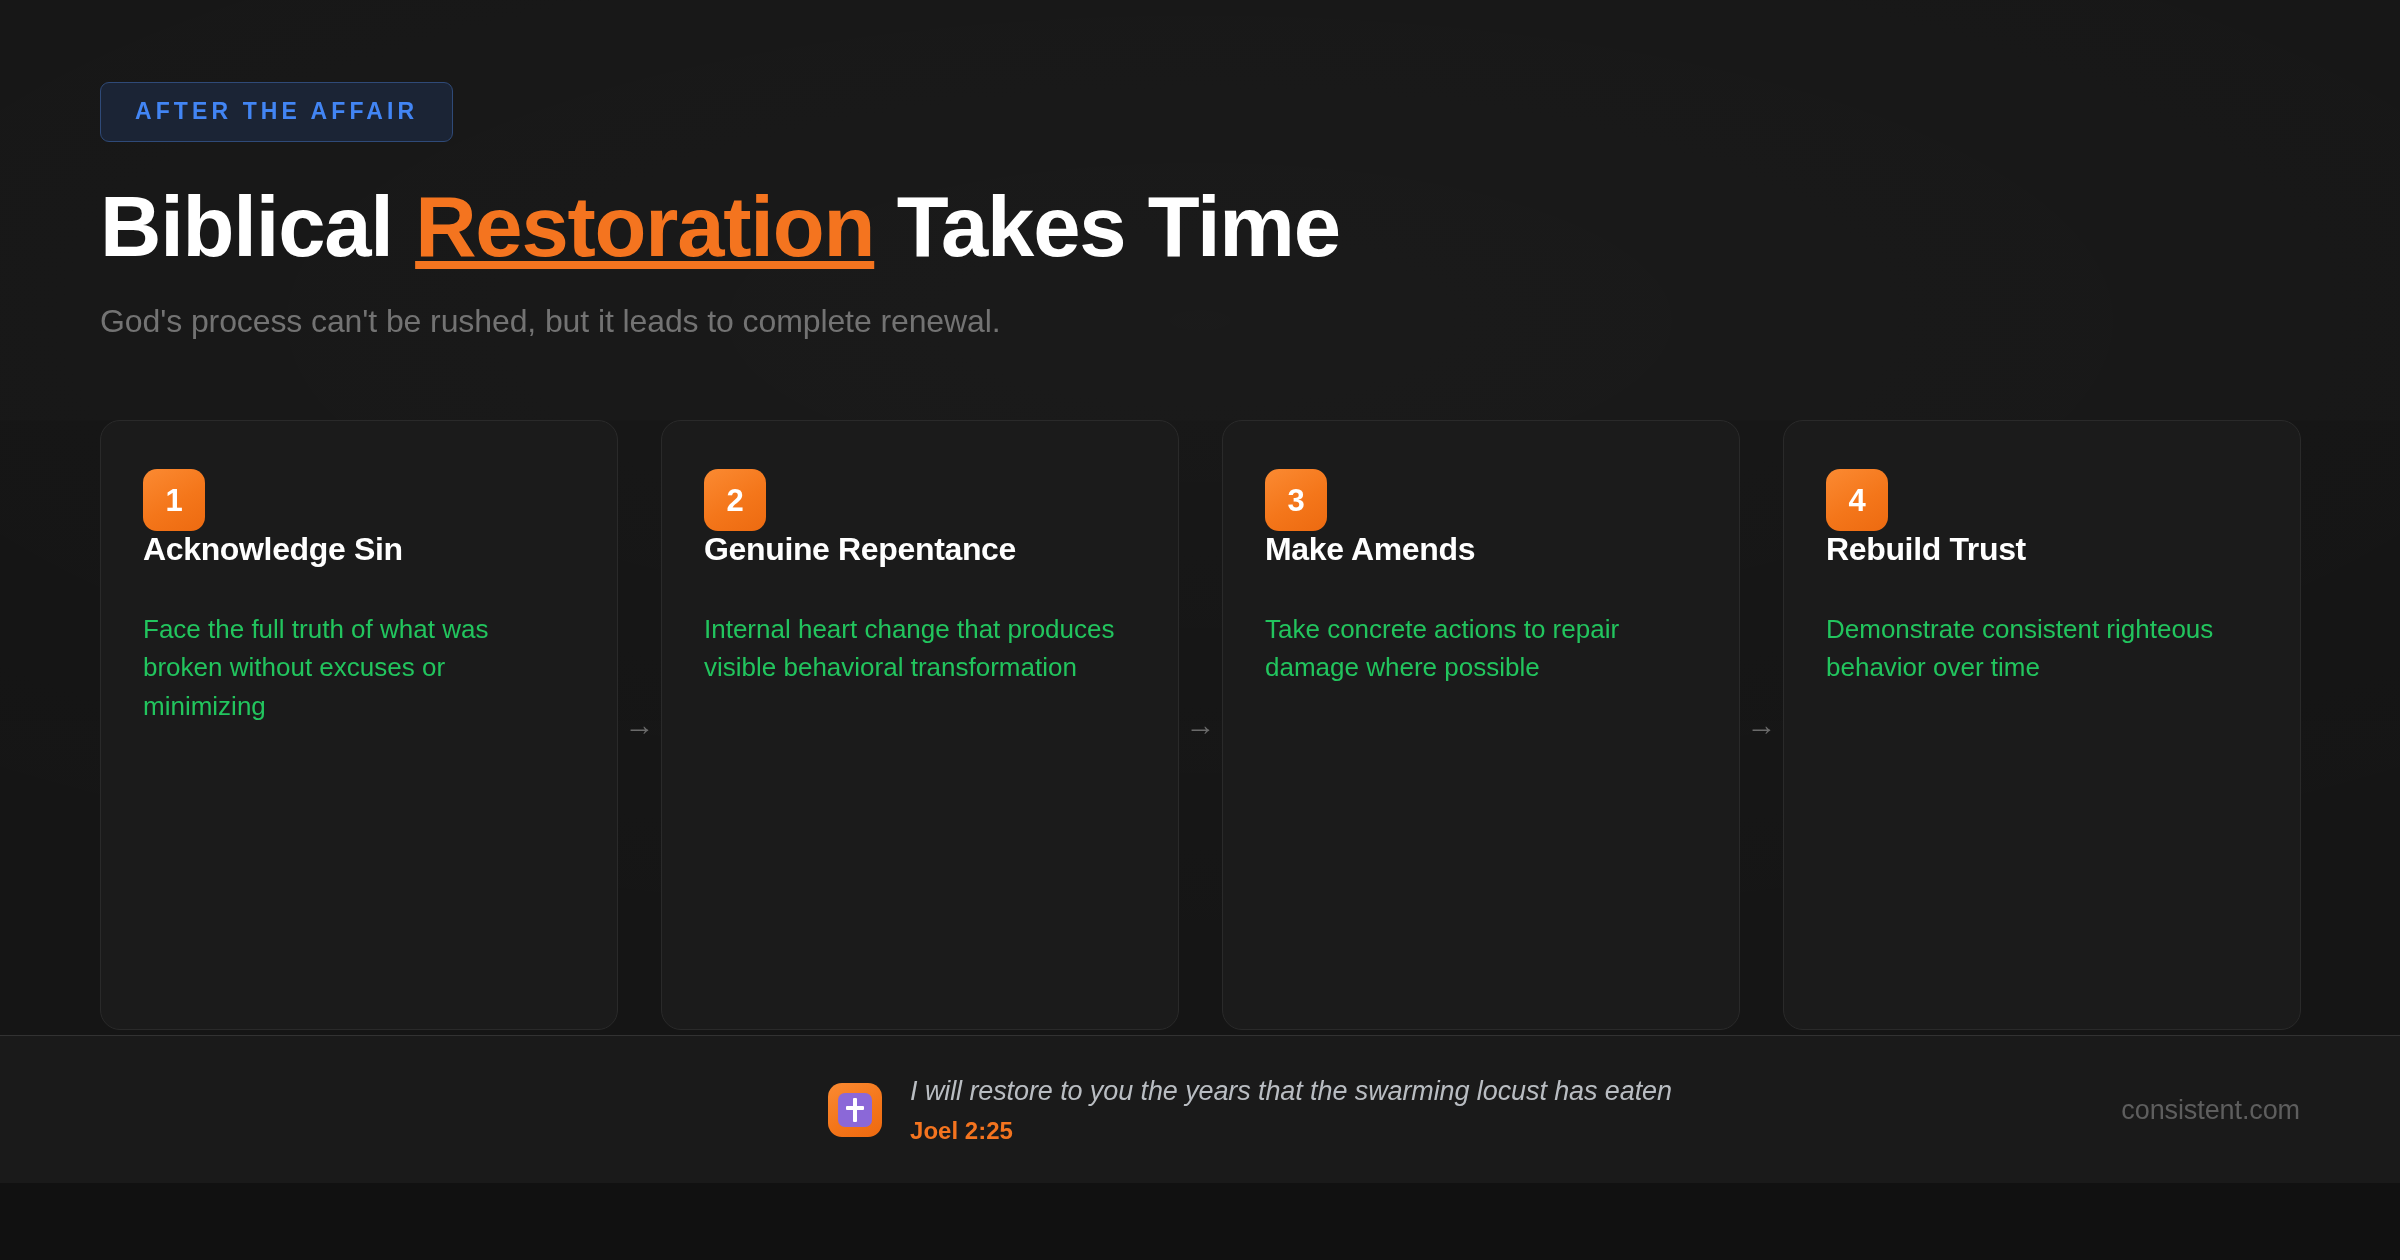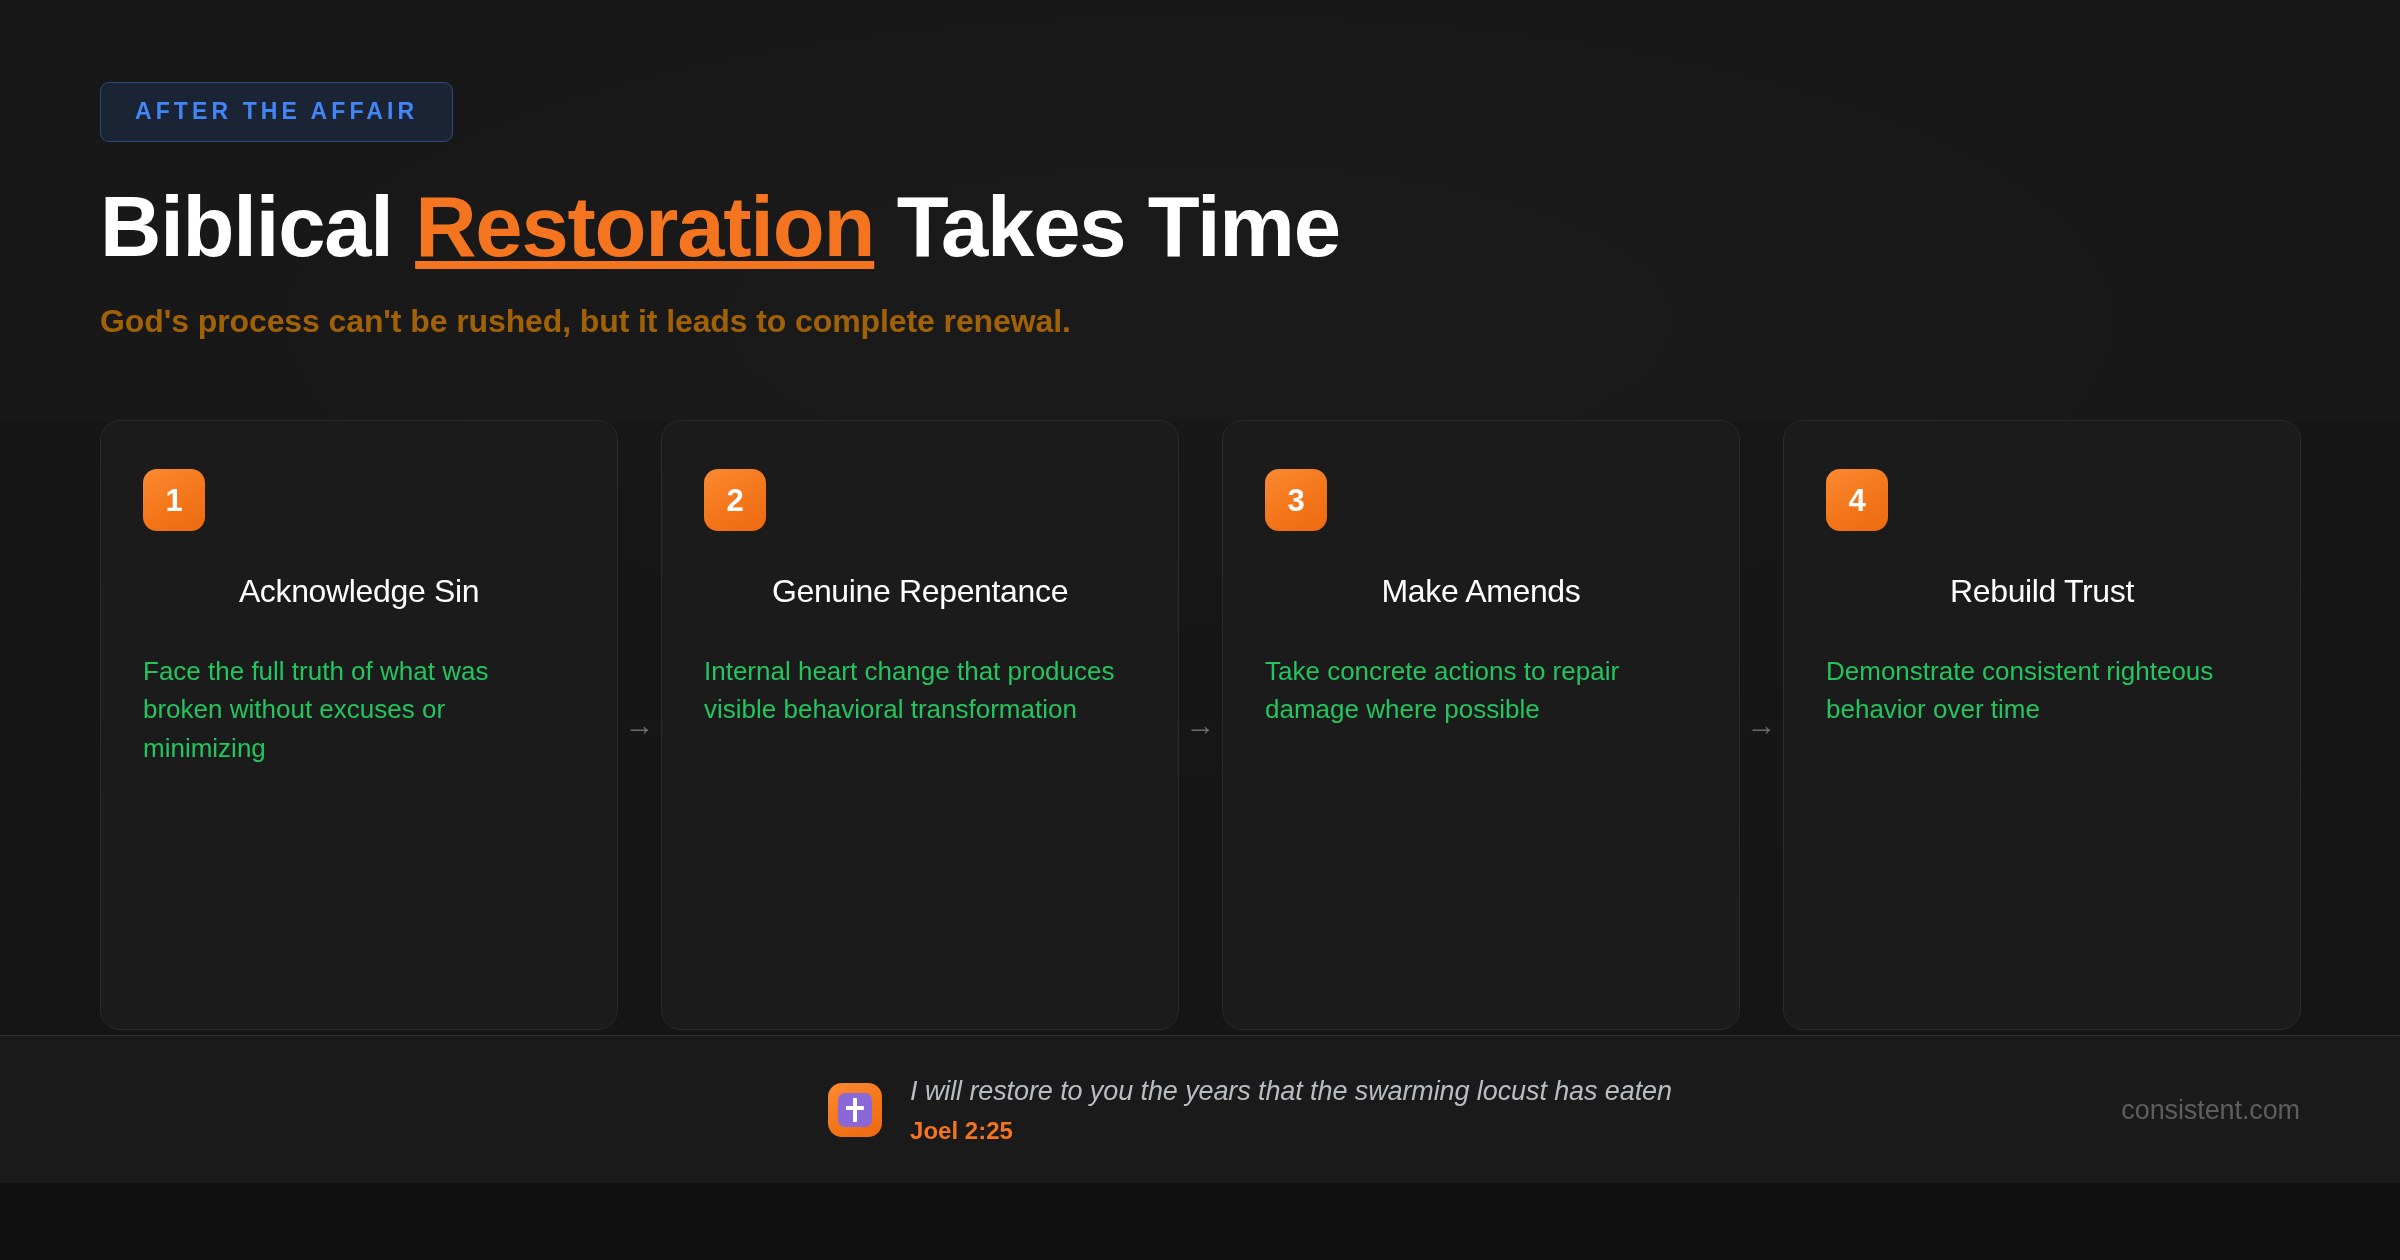--- a/index.html
+++ b/index.html
@@ -62,22 +62,22 @@
     color:#ffffff;
     letter-spacing:-1.2px;
     font-stretch:condensed;
     white-space:nowrap;
   }
   .title .accent { color:#f4741f;text-decoration:underline; }
 
   .subtitle {
     margin-top:32px;
     font-size:32px;
-    color:#a16207;
-    font-weight:700;
+    color:#737373;
+    font-weight:400;
     letter-spacing:-0.1px;
     white-space:nowrap;
   }
 
   
   .cards {
     position:absolute;
     left:100px;
     top:420px;
     width:2200px;
@@ -113,27 +113,25 @@
     color:#ffffff;
     font-size:31px;
     font-weight:bold;
     display:flex;
     align-items:center;
     justify-content:center;
     line-height:1;
   }
 
   .card-title {
-    margin-top:42px;
     font-size:32px;
-    font-weight:normal;
+    font-weight:bold;
     color:#ffffff;
     letter-spacing:-0.35px;
     line-height:1.15;
-    text-align:center;
   }
 
   .card-desc {
     margin-top:42px;
     font-size:26px;
     color:#22c55e;
     line-height:1.48;
     font-weight:400;
   }
 

